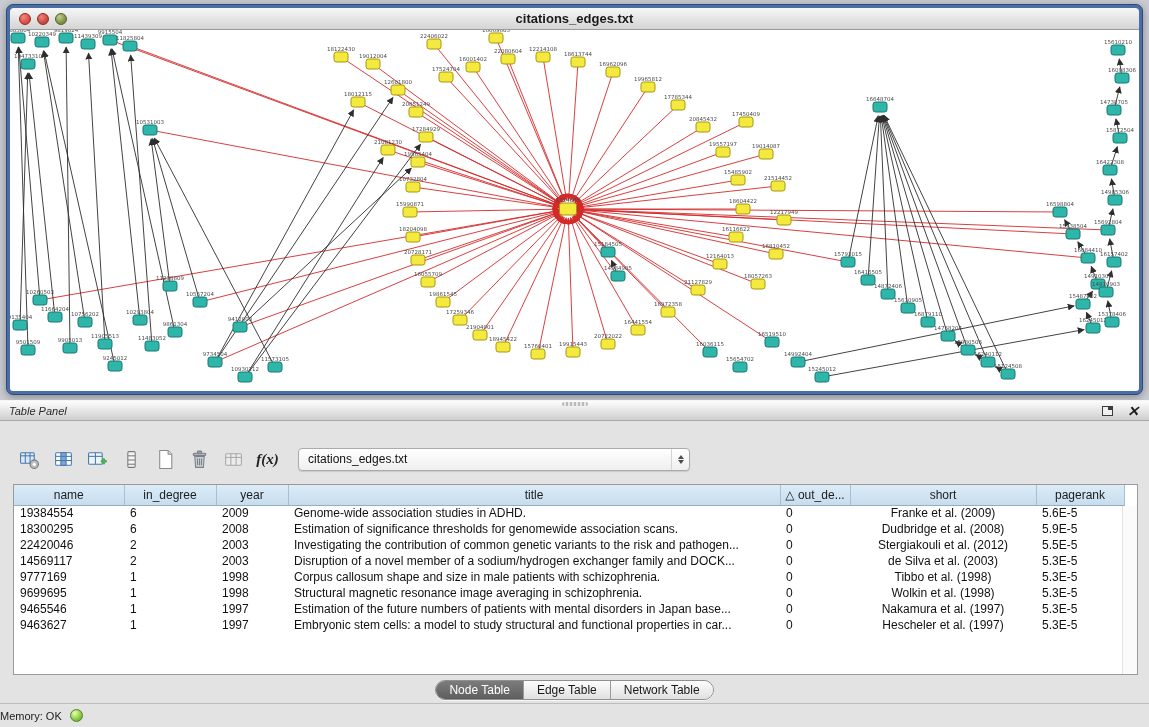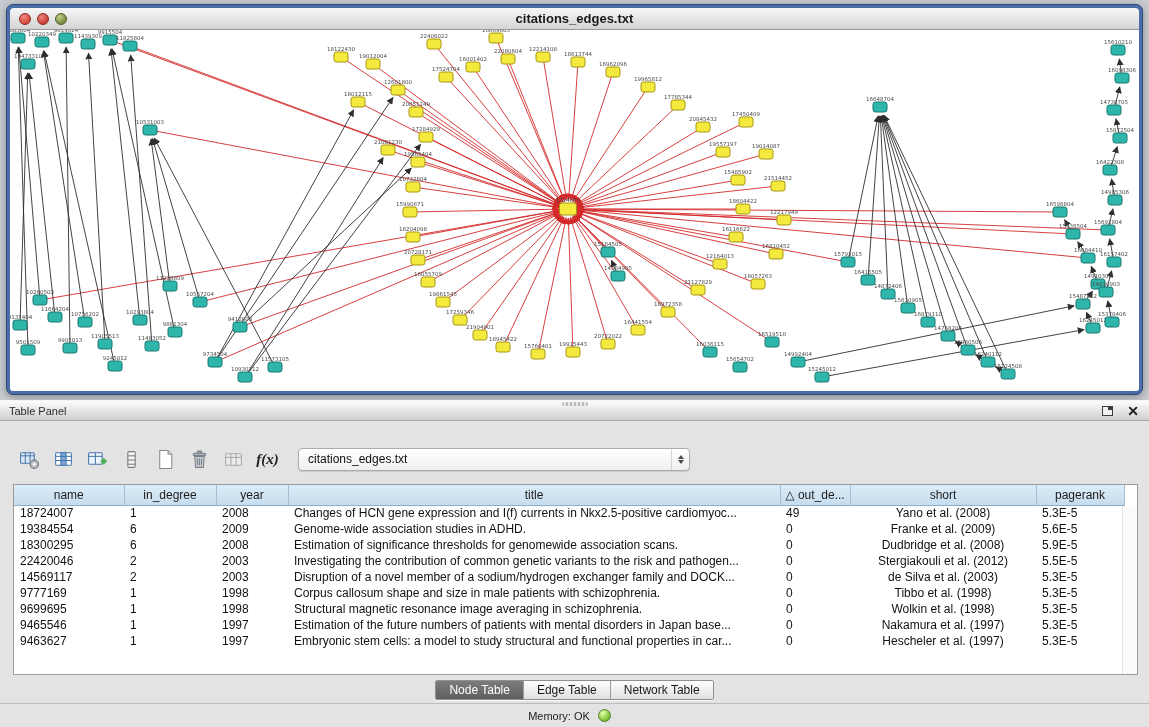--- a/index.html
+++ b/index.html
@@ -25,21 +25,21 @@
   .edge-black { stroke:#2e2e2e; stroke-width:0.9; }
   .node-yellow { fill:#f4e93d; stroke:#a79512; stroke-width:1; }
   .node-teal { fill:#2eb6ab; stroke:#19766f; stroke-width:1; }
   .node-label { font-family:"DejaVu Sans", sans-serif; font-size:5.5px; fill:#4a4a4a;
     text-anchor:middle; }
 
   
   .table-panel { position:absolute; left:0; top:400px; width:1149px; height:327px; background:#e3e3e3; }
   .panel-header { height:21px; background:linear-gradient(#fdfdfd,#cfcfcf);
     border-top:1px solid #f5f5f5; border-bottom:1px solid #a8a8a8;
-    display:flex; align-items:center; position:relative; }
+    display:flex; align-items:center; position:relative;font-style:italic; }
   .panel-header .panel-title { font-size:11px; color:#2d2d2d; margin-left:9px; }
   .grip { position:absolute; left:50%; top:1px; transform:translateX(-50%); width:26px; height:4px;
     border-radius:2px; background:repeating-linear-gradient(90deg,#b9b9b9 0 2px,#e8e8e8 2px 4px); }
   .panel-header .spacer { flex:1; }
   .float-box { width:11px; height:10px; border:1.5px solid #3c3c3c; display:inline-block;
     position:relative; margin-right:14px; background:#f0f0f0; }
   .float-inner { position:absolute; right:-1px; top:-1px; width:5px; height:4px; background:#3c3c3c; }
   .close-x { font-size:14px; font-weight:bold; color:#1c1c1c; margin-right:10px; line-height:1; cursor:default; }
 
   .panel-body { position:absolute; top:22px; left:0; right:0; bottom:0; }
@@ -69,31 +69,31 @@
   table.data td { height:16px; font-size:12px; color:#111; padding:0 6px;
     overflow:hidden; white-space:nowrap; }
   td.c0,td.c1,td.c2,td.c3,td.c4,td.c6 { text-align:left; }
   td.c5 { text-align:center; }
   .v-scrollbar { position:absolute; top:21px; right:0; bottom:0; width:15px;
     background:#fbfbfb; border-left:1px solid #e2e2e2; }
 
   
   .tabs-row { position:absolute; bottom:26px; left:0; right:0; height:22px;
     display:flex; justify-content:center; align-items:center; }
-  .tabs { display:flex; border:1px solid #8f8f8f; border-radius:2px; overflow:hidden;
+  .tabs { display:flex; border:1px solid #8f8f8f; border-radius:10px; overflow:hidden;
     height:20px; box-shadow:0 1px 0 rgba(255,255,255,.7); }
   .tab { padding:0 13px; line-height:19px; font-size:12px; color:#1a1a1a;
     background:linear-gradient(#fdfdfd,#e0e0e0); border-left:1px solid #9b9b9b; }
   .tab:first-child { border-left:none; }
   .tab.active { background:linear-gradient(#7c7c7c,#5e5e5e); color:#ffffff; }
 
   
   .status-bar { position:absolute; bottom:0; left:0; right:0; height:24px;
     border-top:1px solid #bdbdbd; background:#e3e3e3; display:flex; align-items:center;
-    justify-content:center; }
+    justify-content:flex-start; }
   .mem-label { font-size:11px; color:#222; margin-right:8px; }
   .mem-dot { width:13px; height:13px; border-radius:50%; margin-right:10px;
     background:radial-gradient(circle at 35% 30%, #e4ffb0, #86c940 60%, #4e9a1f);
     border:1px solid #57802c; }
 </style>
 </head>
 <body>
 
 <div class="net-window">
   <div class="titlebar">
@@ -746,29 +746,20 @@
               <th class="c1">in_degree</th>
               <th class="c2">year</th>
               <th class="c3">title</th>
               <th class="c4">△ out_de...</th>
               <th class="c5">short</th>
               <th class="c6">pagerank</th>
             </tr>
           </thead>
         <tbody>
             <tr>
-              <td class="c0">18724007</td>
-              <td class="c1">1</td>
-              <td class="c2">2008</td>
-              <td class="c3">Changes of HCN gene expression and I(f) currents in Nkx2.5-positive cardiomyoc...</td>
-              <td class="c4">49</td>
-              <td class="c5">Yano et al. (2008)</td>
-              <td class="c6">5.3E-5</td>
-            </tr>
-            <tr>
               <td class="c0">19384554</td>
               <td class="c1">6</td>
               <td class="c2">2009</td>
               <td class="c3">Genome-wide association studies in ADHD.</td>
               <td class="c4">0</td>
               <td class="c5">Franke et al. (2009)</td>
               <td class="c6">5.6E-5</td>
             </tr>
             <tr>
               <td class="c0">18300295</td>

